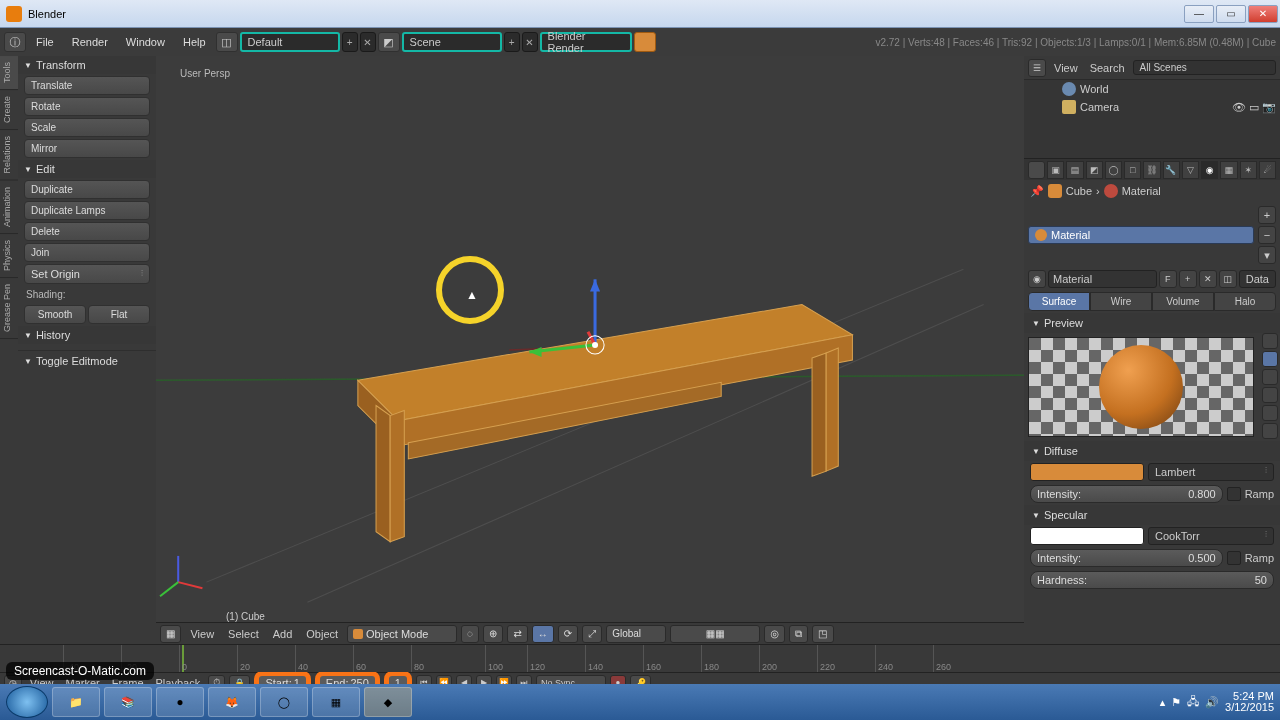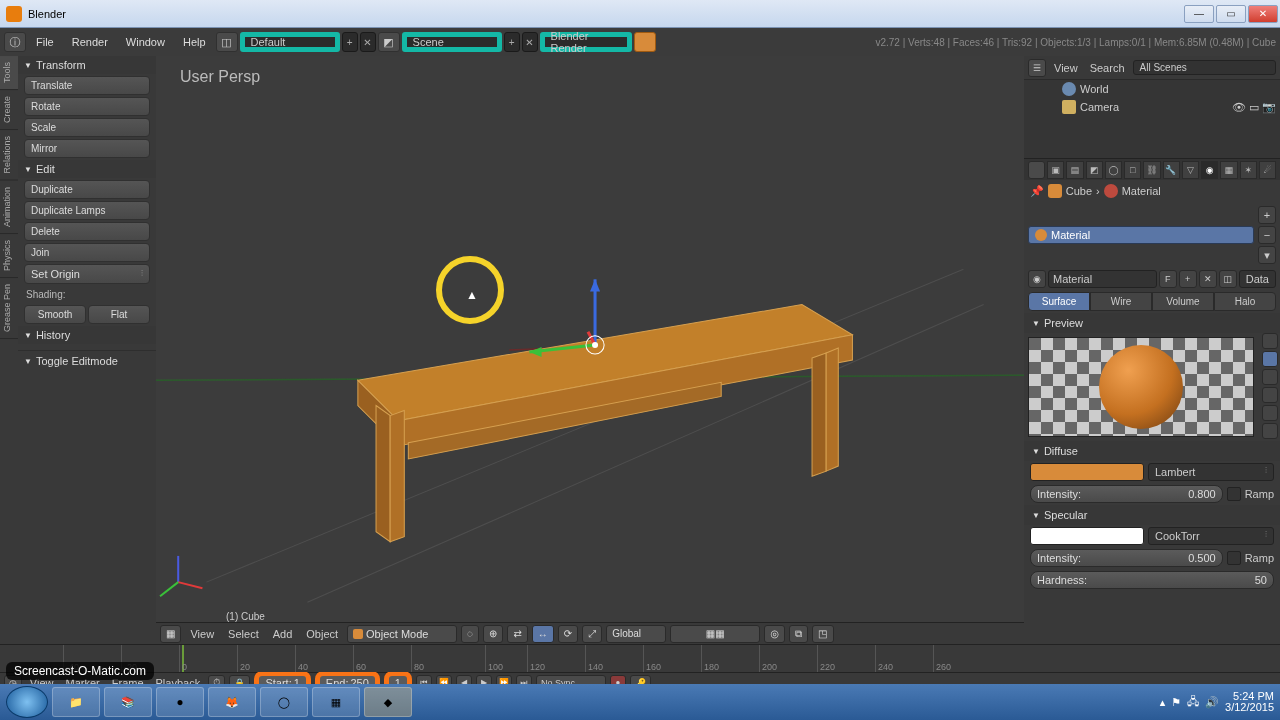--- a/index.html
+++ b/index.html
@@ -10,21 +10,21 @@
 .win-title-left { display:flex; align-items:center; gap:6px; padding-left:6px; }
 .win-title-left .blender-icon { width:16px; height:16px; background:#e87d0d; border-radius:3px; }
 .win-btns { display:flex; }
 .win-btn { width:30px; height:18px; margin-right:2px; background:linear-gradient(#e8eef7,#cfdcef); border:1px solid #8aa0c0; border-radius:2px; display:flex; align-items:center; justify-content:center; font-size:10px; color:#333; }
 .win-btn.close { background:linear-gradient(#ef7f7a,#d13e2f); color:#fff; }
 
 
 .top-bar { height:28px; background:#3b3b3b; display:flex; align-items:center; color:#bbb; padding:0 4px; gap:2px; }
 .top-bar .icon-btn { width:22px; height:20px; background:#4a4a4a; border:1px solid #303030; border-radius:3px; display:flex; align-items:center; justify-content:center; color:#ccc; }
 .top-bar .menu-item { padding:0 8px; height:100%; display:flex; align-items:center; color:#ddd; }
-.top-bar .dropdown { background:#2b2b2b; border:5px solid #14b8a6; border-radius:3px; height:20px; display:flex; align-items:center; padding:0 6px; color:#ccc; }
+.top-bar .dropdown { background:#2b2b2b; border:2px solid #14b8a6; border-radius:3px; height:20px; display:flex; align-items:center; padding:0 6px; color:#ccc; }
 .top-bar .small-btn { width:16px; height:20px; background:#2b2b2b; border:1px solid #1a1a1a; border-radius:3px; display:flex; align-items:center; justify-content:center; color:#aaa; font-size:10px; }
 .top-bar .stats { color:#888; margin-left:auto; white-space:nowrap; font-size:10px; }
 
 
 .workspace { position:relative; height:588px; display:flex; }
 
 
 .left-tabs { width:18px; background:#393939; display:flex; flex-direction:column; }
 .left-tab { writing-mode:vertical-rl; transform:rotate(180deg); padding:6px 2px; color:#aaa; text-align:center; font-size:9px; border-top:1px solid #2a2a2a; }
 
@@ -36,21 +36,21 @@
 .panel-row { display:flex; gap:2px; margin:2px 6px; }
 .panel-row .panel-btn { flex:1; margin:0; text-align:center; }
 .panel-dropdown { margin:2px 6px; background:linear-gradient(#555,#484848); border:1px solid #303030; border-radius:4px; padding:3px 6px; color:#ddd; display:flex; justify-content:space-between; align-items:center; }
 .panel-dropdown::after { content:"⫶"; font-size:8px; color:#999; }
 .panel-label { padding:3px 8px; color:#bbb; font-size:10px; }
 .toggle-item { padding:4px 6px; color:#ddd; display:flex; align-items:center; gap:4px; border-top:1px solid #2e2e2e; }
 .toggle-item::before { content:"▼"; font-size:8px; }
 
 
 .viewport { flex:1; background:#3c3c3c; position:relative; overflow:hidden; }
-.viewport-label { position:absolute; left:24px; top:12px; color:#bbb; font-size:16px; }
+.viewport-label { position:absolute; left:24px; top:12px; color:#bbb; font-size:10px; }
 .obj-label { position:absolute; left:70px; bottom:22px; color:#ccc; font-size:10px; }
 
 
 .right-side { width:256px; background:#393939; display:flex; flex-direction:column; }
 .outliner-header { height:24px; background:#393939; border-bottom:1px solid #2a2a2a; display:flex; align-items:center; gap:4px; padding:0 4px; }
 .outliner-header .mini { width:18px; height:18px; background:#4a4a4a; border:1px solid #2a2a2a; border-radius:3px; display:flex; align-items:center; justify-content:center; color:#ccc; font-size:9px; }
 .outliner-header .dd { background:#323232; border:1px solid #222; border-radius:3px; padding:1px 6px; color:#ccc; flex:1; font-size:10px; }
 .outliner { height:78px; background:#353535; overflow:hidden; color:#ccc; }
 .outliner-row { padding:2px 4px 2px 26px; display:flex; align-items:center; gap:4px; }
 .outliner-row .ic { width:14px; height:14px; background:#d89b3a; border-radius:2px; }

